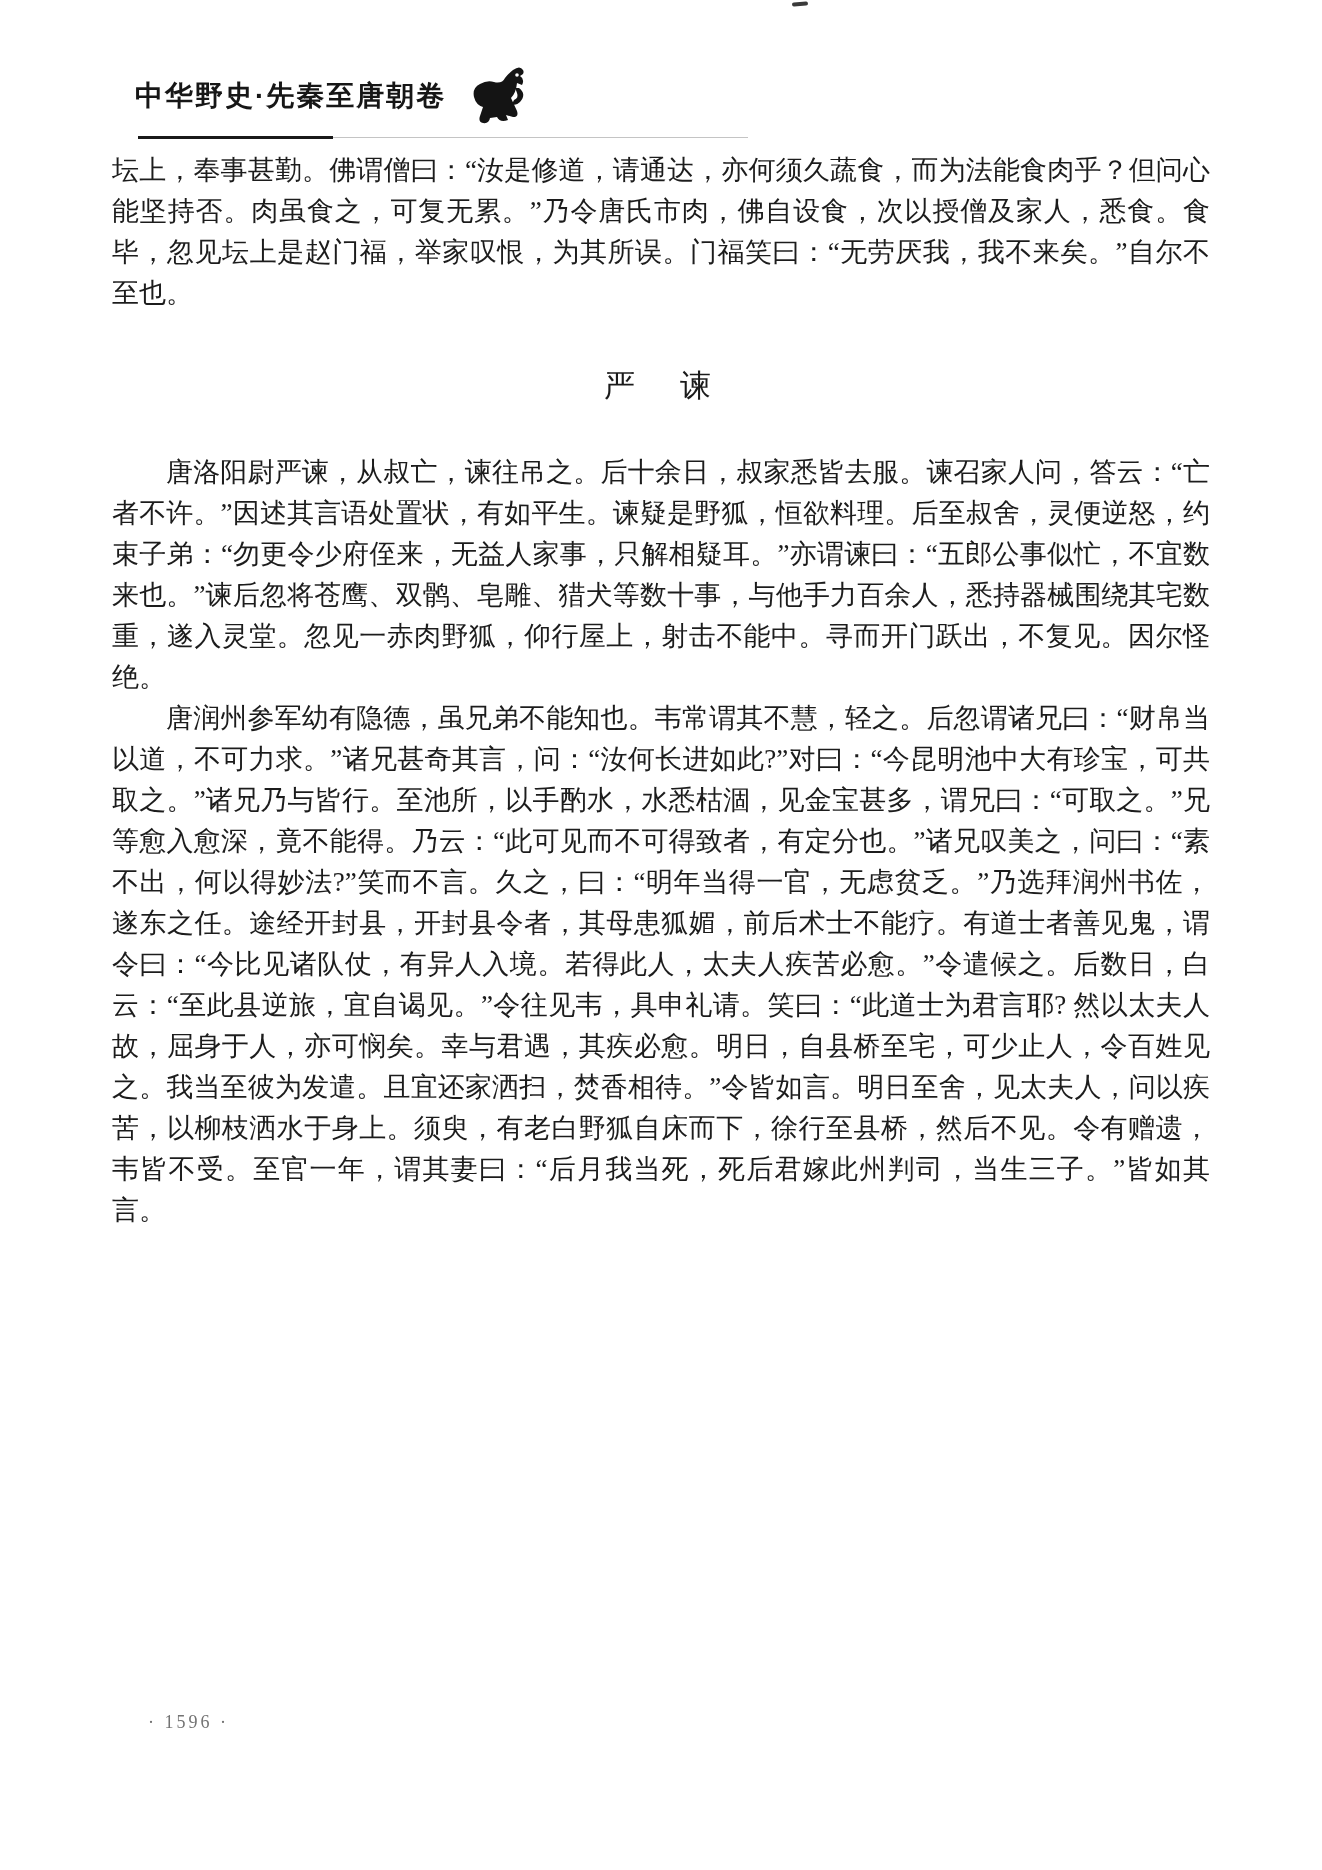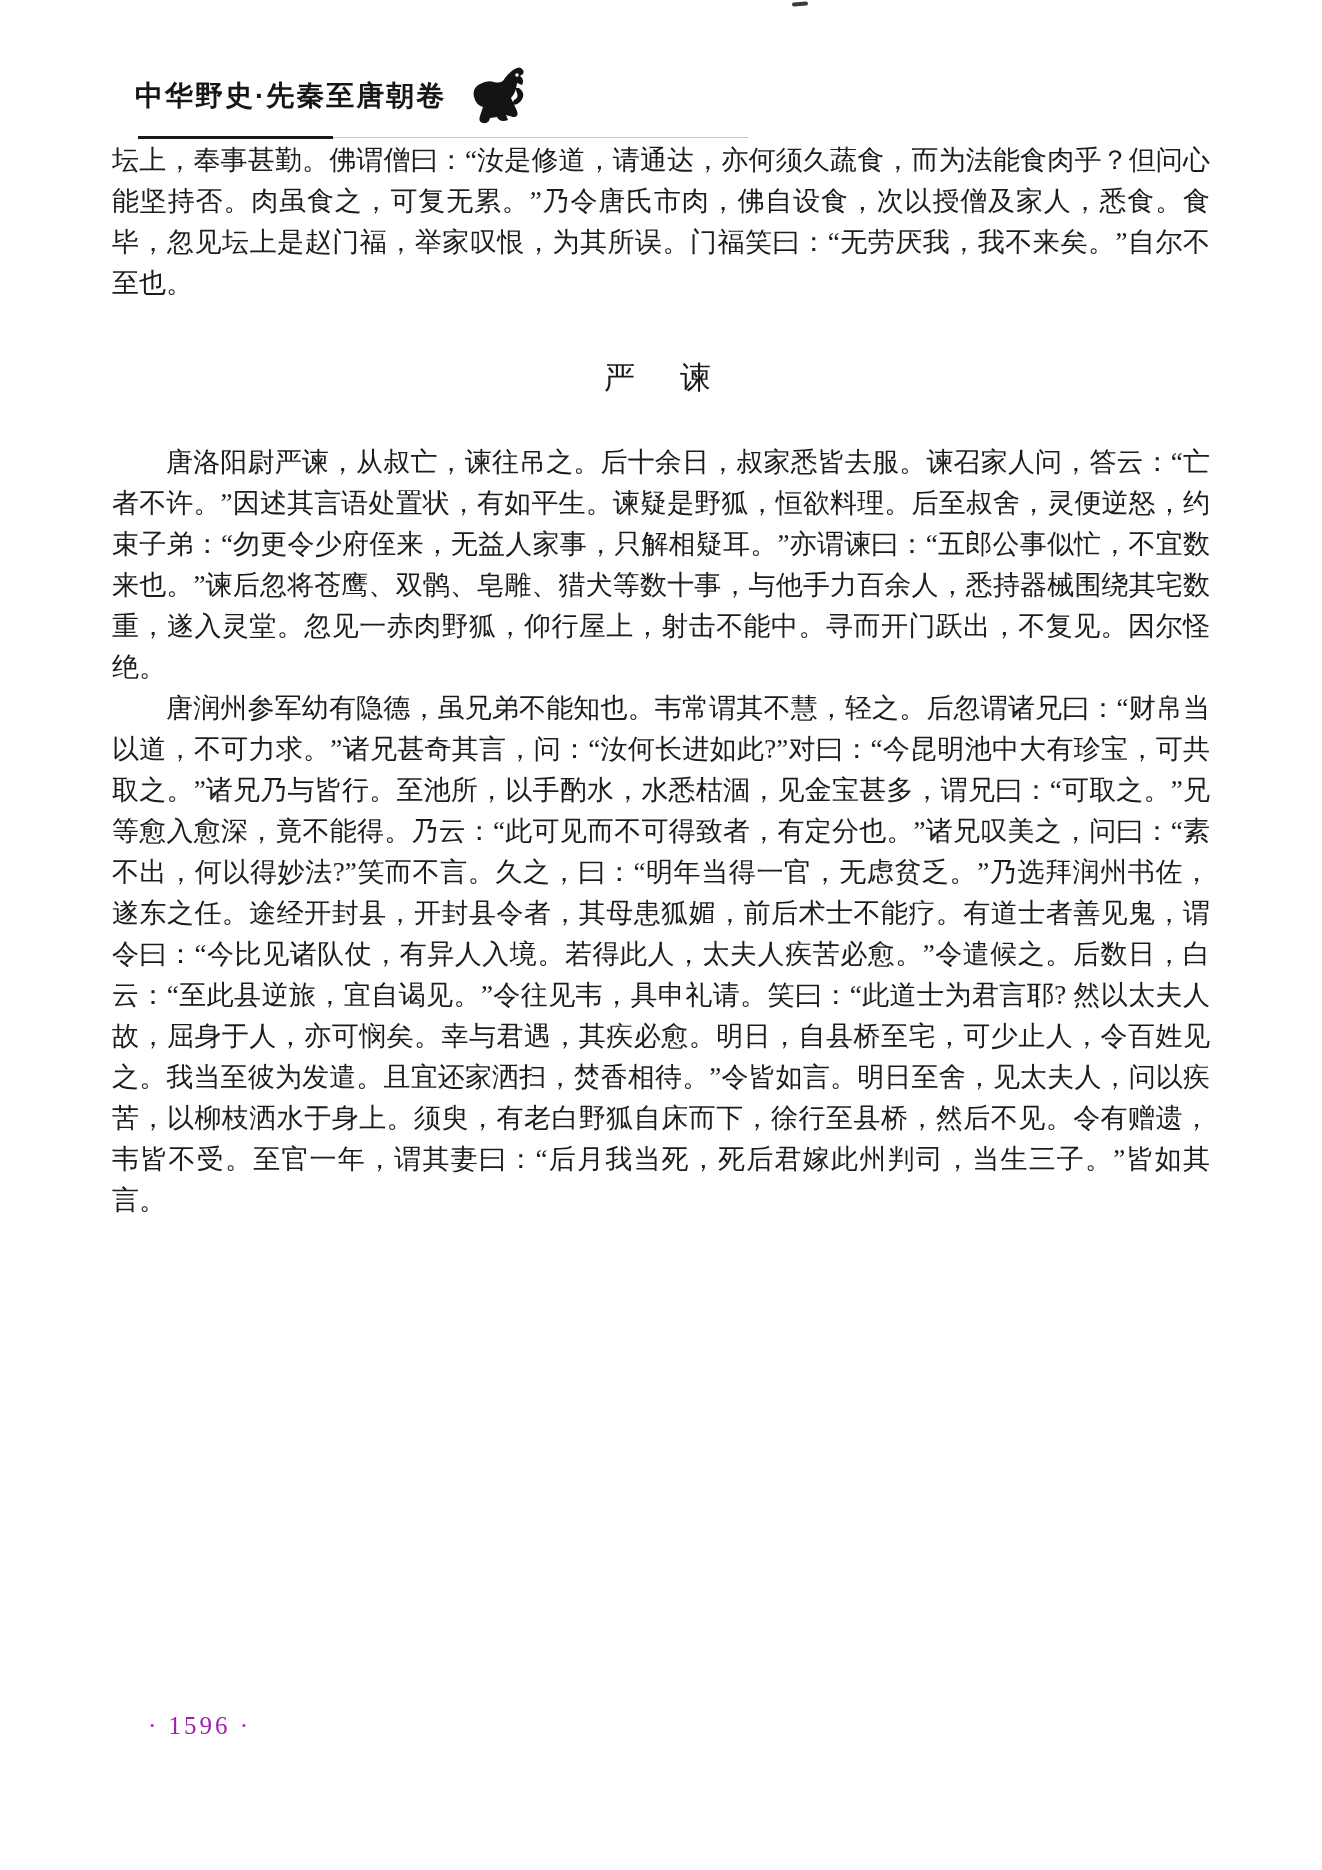--- a/index.html
+++ b/index.html
@@ -53,49 +53,50 @@
     background: #191919;
   }
   .header-rule .rule-light {
     position: absolute; left: 195px; top: 1px;
     width: 415px; height: 1px;
     background: #c4c4c4;
   }
 
   .body-text {
     position: absolute;
-    left: 112px; top: 140px;
+    left: 112px; top: 150px;
     width: 1098px;
     font-size: 27px;
     line-height: 41px;
     text-align: justify;
     color: #1c1c1c;
   }
 
   .para { text-indent: 2em; }
   .para.no-indent { text-indent: 0; }
 
   .story-heading {
     font-size: 31px;
     font-weight: 500;
     text-align: center;
     letter-spacing: 7px;
     color: #1a1a1a;
     line-height: 44px;
+    font-family: Liberation Mono, monospace;
   }
   .story-heading.h1 { margin: 52px 0 42px 0; }
   .story-heading.h2 { margin: 56px 0 52px 0; }
   .story-heading.h3 { margin: 60px 0 58px 0; }
 
   .page-number {
     position: absolute;
     left: 148px; top: 1712px;
-    font-size: 25px;
+    font-size: 18px;
     letter-spacing: 3px;
-    color: #a21caf;
+    color: #737373;
   }
 </style>
 </head>
 <body>
 
 <div class="page">
 
   <div class="scan-artifact-dash"></div>
 
   <div class="page-header">

